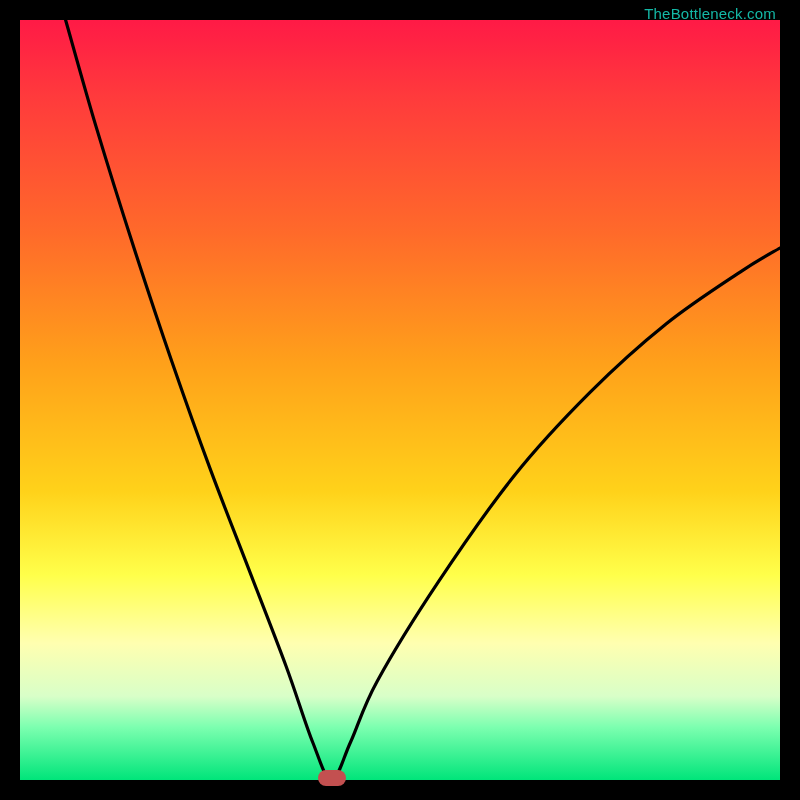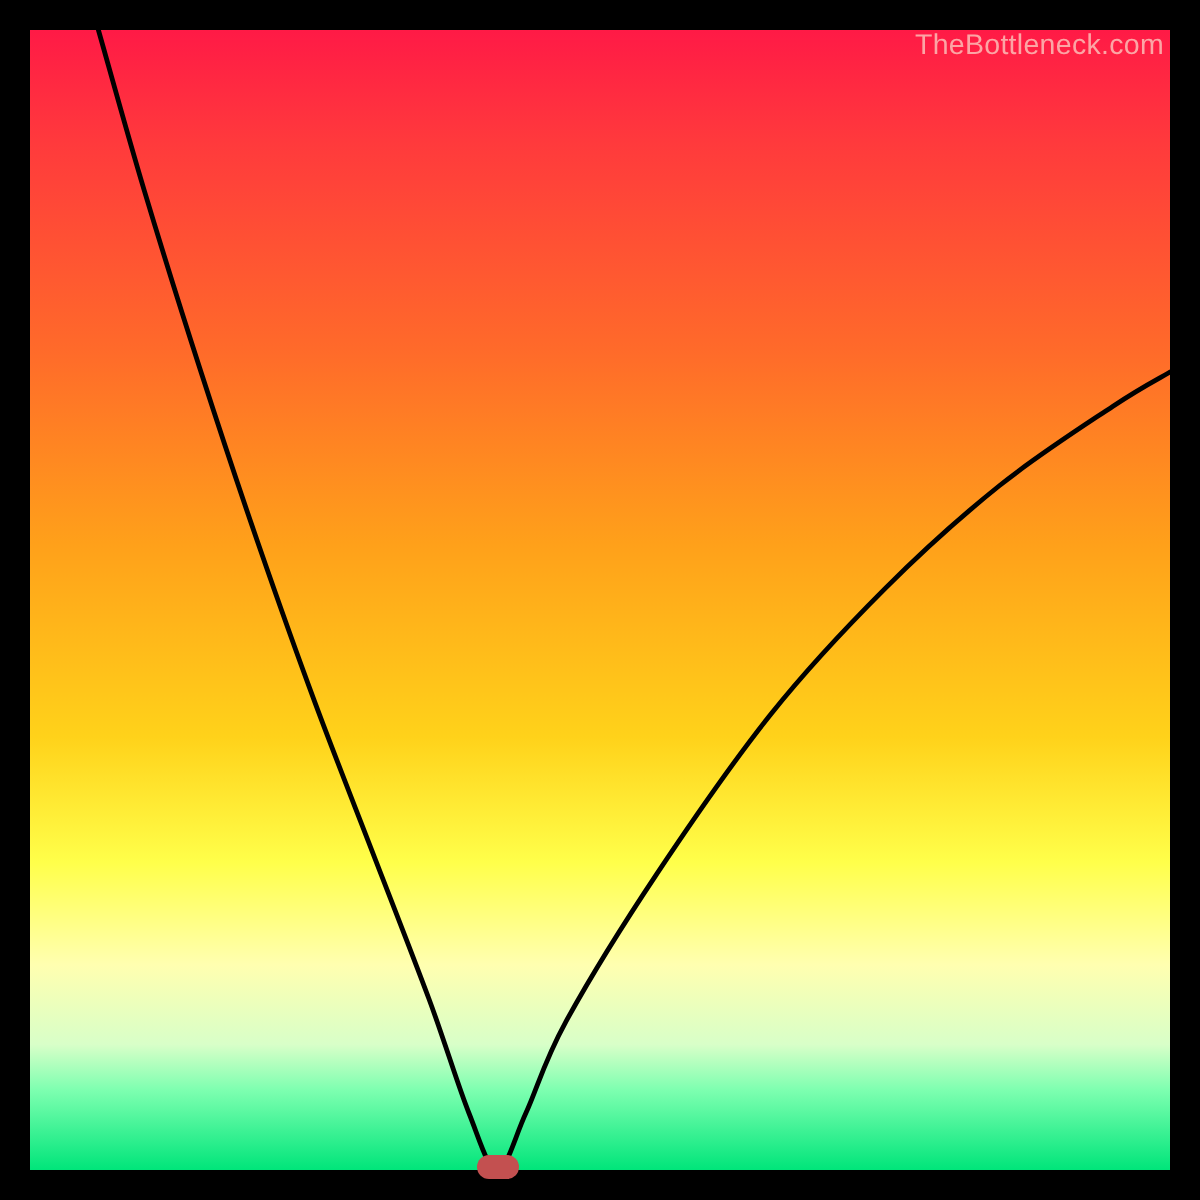--- a/index.html
+++ b/index.html
@@ -26,24 +26,24 @@
       #ffd21a 62%,
       #ffff4a 73%,
       #ffffb0 82%,
       #d8ffc8 89%,
       #7dffb0 93%,
       #00e57a 100%
     );
   }
   .watermark {
     position: absolute;
-    top: 20px;
+    top: 5px;
     right: 24px;
-    color: #fca5a5;
-    font-size: 19px;
+    color: #14b8a6;
+    font-size: 15px;
     font-weight: 500;
     letter-spacing: 0.2px;
   }
   svg {
     position: absolute;
     left: 0;
     top: 0;
   }
   .marker {
     position: absolute;

